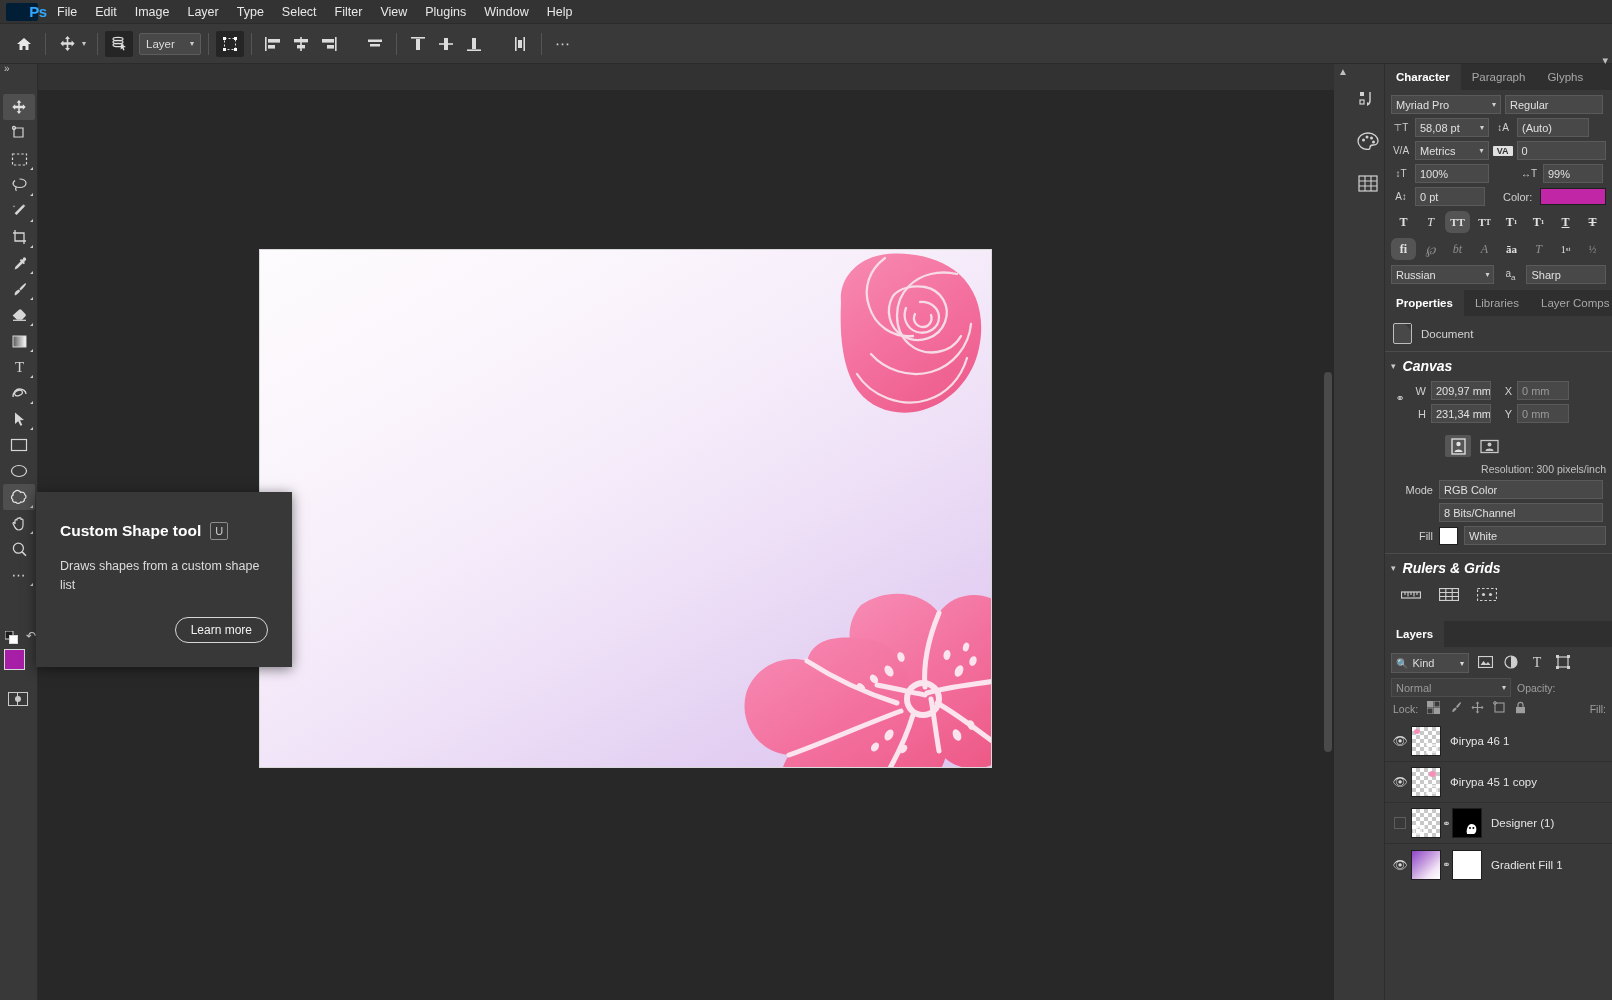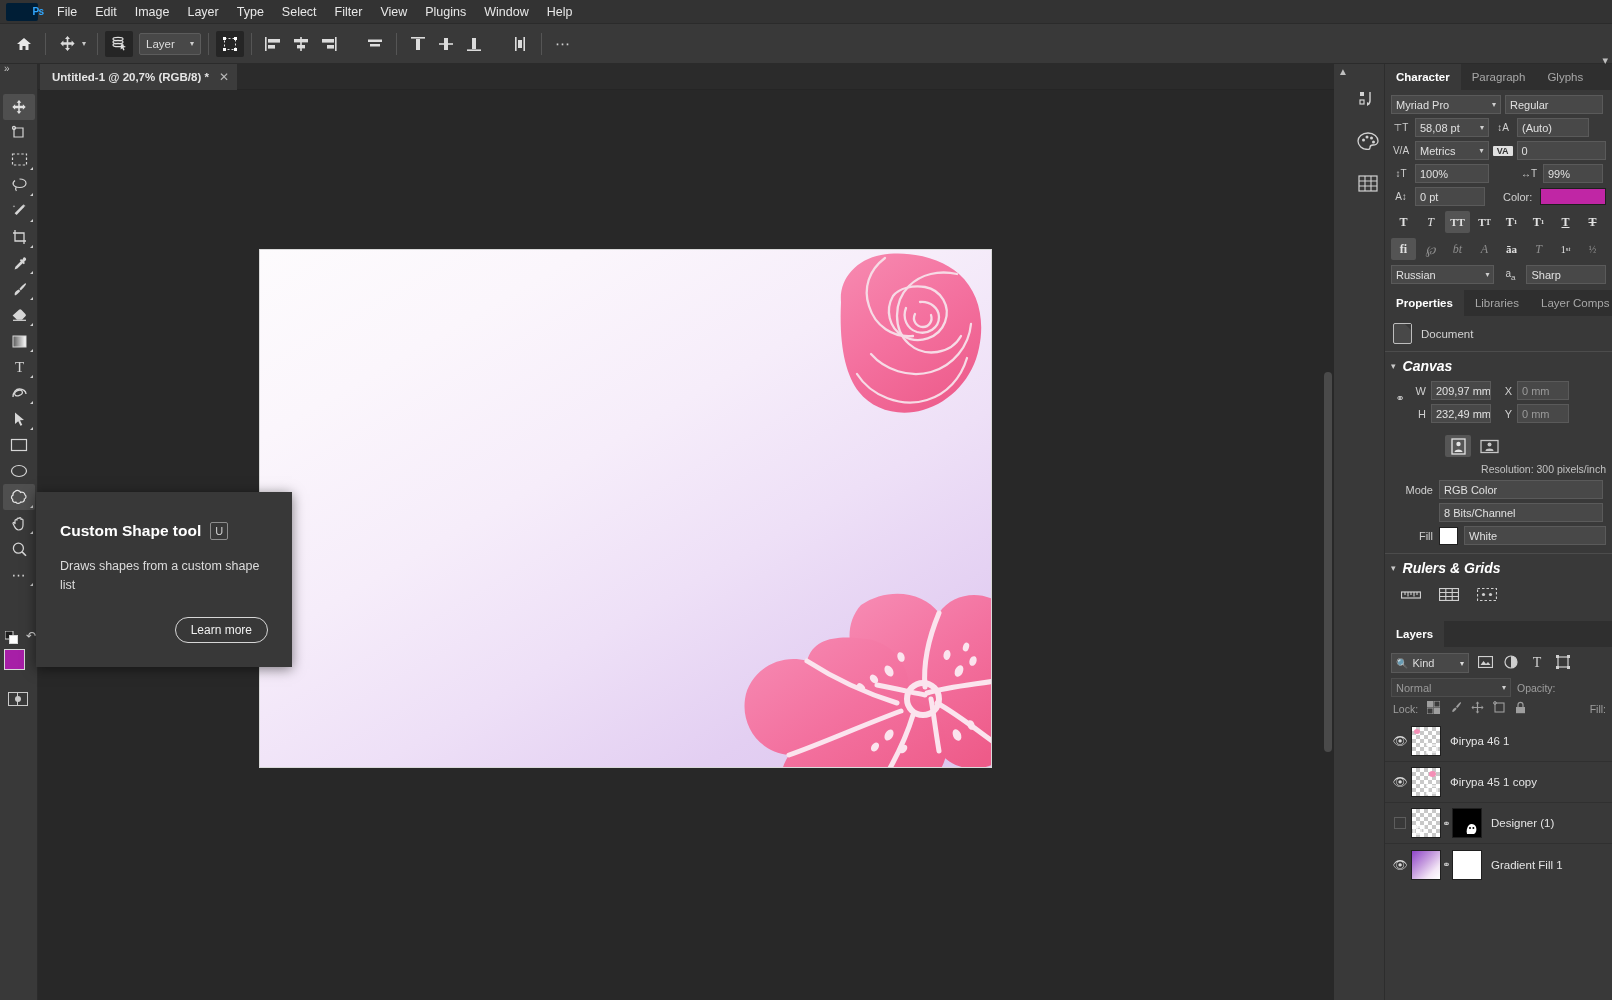--- a/index.html
+++ b/index.html
@@ -13,21 +13,21 @@
   .app { position: relative; width: 1612px; height: 1000px; }
 
   
   .menubar {
     position: absolute; left:0; top:0; width:1612px; height:24px;
     background:#333333; display:flex; align-items:center;
     border-bottom:1px solid #2b2b2b;
   }
   .ps-logo {
     width:18px; height:18px; margin-left:6px; margin-right:10px;
-    background:#001e36; color:#31a8ff; font-size:10px; font-weight:bold;
+    background:#001e36; color:#31a8ff; font-size:15px; font-weight:bold;
     display:flex; align-items:center; justify-content:center;
     border-radius:2px; letter-spacing:-0.5px;padding-left:32px;
   }
   .menu-item {
     color:#e8e8e8; font-size:12.5px; padding:3px 9px; cursor:default;
     white-space:nowrap;
   }
 
   
   .optionsbar {
@@ -183,21 +183,21 @@
     white-space:nowrap; overflow:hidden;
   }
   .field.dim { color:#9a9a9a; }
   .field .cv { margin-left:auto; font-size:8px; color:#cfcfcf; padding-left:4px; }
   .ico-lbl { color:#d0d0d0; font-size:10px; width:20px; text-align:center; flex:0 0 auto;}
   .fmt-row { display:flex; gap:2px; margin:5px 0 3px 0; }
   .fmt-btn {
     width:25px; height:22px; display:flex; align-items:center; justify-content:center;
     color:#e2e2e2; font-size:12px; border-radius:2px;
   }
-  .fmt-btn.on { background:#545454; }
+  .fmt-btn.on { background:#545454;border-radius:6px; }
   .fmt-btn.dim { color:#8f8f8f; }
 
   
   .prop-doc { display:flex; align-items:center; gap:9px; padding:7px 8px; }
   .prop-doc-ico {
     width:19px; height:21px; border:1px solid #bdbdbd; border-radius:2px;
     position:relative; background:#484848;
   }
   .prop-doc-ico:after{
     content:''; position:absolute; right:0; top:0;
@@ -531,26 +531,20 @@
     </div>
     <div class="quickmask">
       <svg width="20" height="14" viewBox="0 0 20 14">
           <rect x="0.5" y="0.5" width="9" height="13" fill="none" stroke="#c9c9c9" stroke-width="1"></rect>
           <rect x="9.5" y="0.5" width="10" height="13" fill="none" stroke="#c9c9c9" stroke-width="1"></rect>
           <circle cx="10" cy="7" r="3" fill="#c9c9c9"></circle>
         </svg>
     </div>
   </div>
 
-  <div class="tabstrip">
-    <div class="doctab">
-      <span>Untitled-1 @ 20,7% (RGB/8) *</span>
-      <span class="x">✕</span>
-    </div>
-  </div>
 
   <div class="canvasarea">
     <div class="artboard">
 
       <svg class="rose" viewBox="0 0 210 190">
         <defs>
           <linearGradient id="rg" x1="0" y1="0" x2="0.6" y2="1">
             <stop offset="0" stop-color="#f78bb1"></stop>
               <stop offset="0.55" stop-color="#f4719f"></stop>
               <stop offset="1" stop-color="#ee5f8e"></stop>
@@ -770,21 +764,21 @@
           <span class="lbl" style="width:12px;text-align:right;margin-left:4px">X</span>
           <div class="field dim" style="width:52px">
             <span>0 mm</span>
           </div>
         </div>
         <div class="wh-row" style="position:relative">
           <span class="link-ico" style="position:absolute;left:0;top:-12px">⚭</span>
           <span class="link-ico" style="visibility:hidden">🔗</span>
           <span class="lbl" style="width:14px;text-align:right">H</span>
           <div class="field" style="width:60px">
-            <span>232,49 mm</span>
+            <span>231,34 mm</span>
           </div>
           <span class="lbl" style="width:12px;text-align:right;margin-left:4px">Y</span>
           <div class="field dim" style="width:52px">
             <span>0 mm</span>
           </div>
         </div>
       </div>
 
       <div class="orient-row">
         <div class="orient-btn on">

